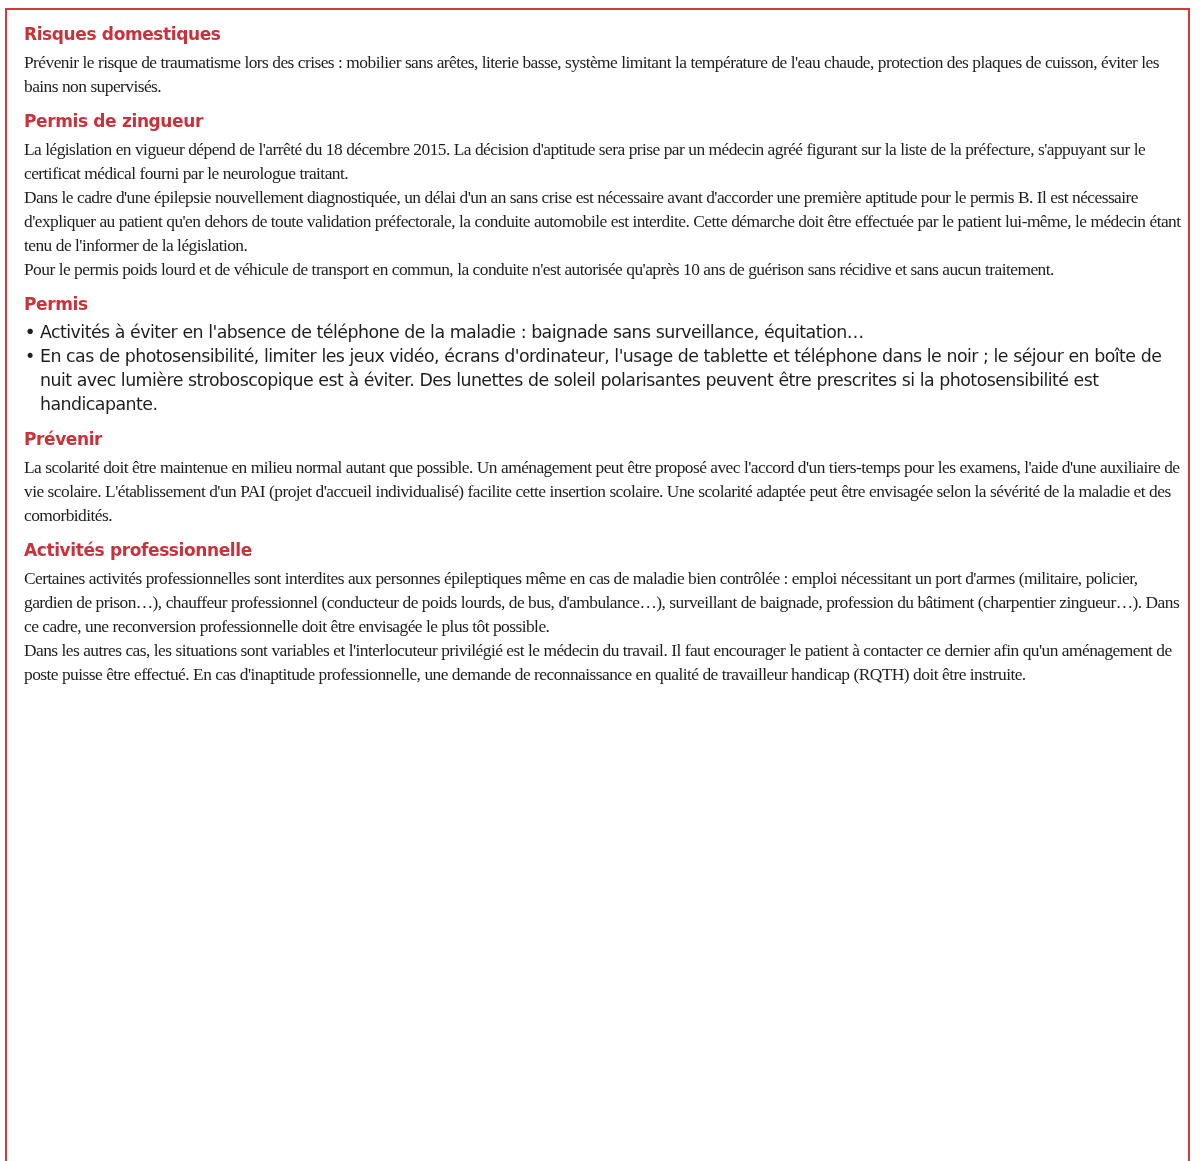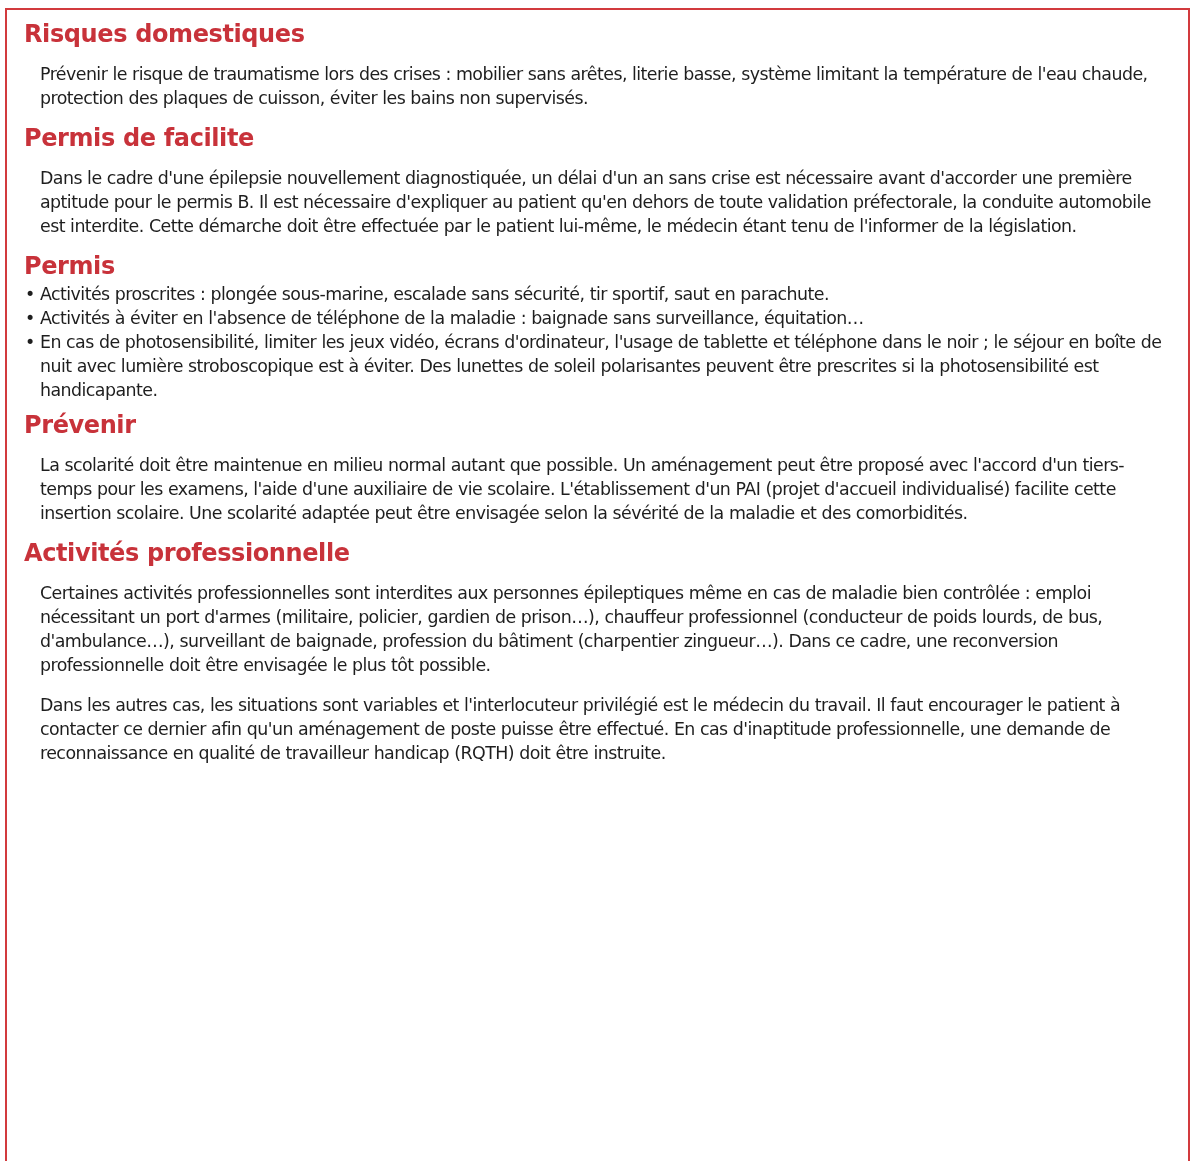--- a/index.html
+++ b/index.html
@@ -21,55 +21,56 @@
       font-size: 17.4px;
       line-height: 24px;
       color: #1e1e1e;
       letter-spacing: -0.55px;
       word-spacing: 0.2px;
     }
     .section { margin-bottom: 11px; }
     .heading {
       color: #c8323a;
       font-weight: bold;
-      font-size: 24px;
+      font-size: 17px;
       line-height: 24px;
       margin-bottom: 4px;
       letter-spacing: -0.4px;
     }
-    .para { margin: 16px; }
+    .para { margin: 0; font-family: Liberation Serif, serif; }
     ul.bullets { list-style: none; margin: 0; padding: 0; }
     ul.bullets li { position: relative; padding-left: 16px; }
     ul.bullets li .bullet {
       position: absolute; left: 1px; top: 0;
     }
   </style>
 </head>
 <body>
 
 <div class="frame"></div>
 
 <div class="content">
 
   <div class="section">
     <div class="heading">Risques domestiques</div>
     <p class="para">Prévenir le risque de traumatisme lors des crises : mobilier sans arêtes, literie basse, système limitant la température de l'eau chaude, protection des plaques de cuisson, éviter les bains non supervisés.</p>
   </div>
 
   <div class="section">
-    <div class="heading">Permis de facilite</div>
+    <div class="heading">Permis de zingueur</div>
+    <p class="para">La législation en vigueur dépend de l'arrêté du 18 décembre 2015. La décision d'aptitude sera prise par un médecin agréé figurant sur la liste de la préfecture, s'appuyant sur le certificat médical fourni par le neurologue traitant.</p>
     <p class="para">Dans le cadre d'une épilepsie nouvellement diagnostiquée, un délai d'un an sans crise est nécessaire avant d'accorder une première aptitude pour le permis B. Il est nécessaire d'expliquer au patient qu'en dehors de toute validation préfectorale, la conduite automobile est interdite. Cette démarche doit être effectuée par le patient lui-même, le médecin étant tenu de l'informer de la législation.</p>
+    <p class="para">Pour le permis poids lourd et de véhicule de transport en commun, la conduite n'est autorisée qu'après 10 ans de guérison sans récidive et sans aucun traitement.</p>
   </div>
 
   <div class="section">
     <div class="heading">Permis</div>
     <ul class="bullets">
       <li>
         <span class="bullet">•</span>
-        <span>Activités proscrites : plongée sous-marine, escalade sans sécurité, tir sportif, saut en parachute.</span>
       </li>
       <li>
         <span class="bullet">•</span>
         <span>Activités à éviter en l'absence de téléphone de la maladie : baignade sans surveillance, équitation…</span>
       </li>
       <li>
         <span class="bullet">•</span>
         <span>En cas de photosensibilité, limiter les jeux vidéo, écrans d'ordinateur, l'usage de tablette et téléphone dans le noir ; le séjour en boîte de nuit avec lumière stroboscopique est à éviter. Des lunettes de soleil polarisantes peuvent être prescrites si la photosensibilité est handicapante.</span>
       </li>
     </ul>

